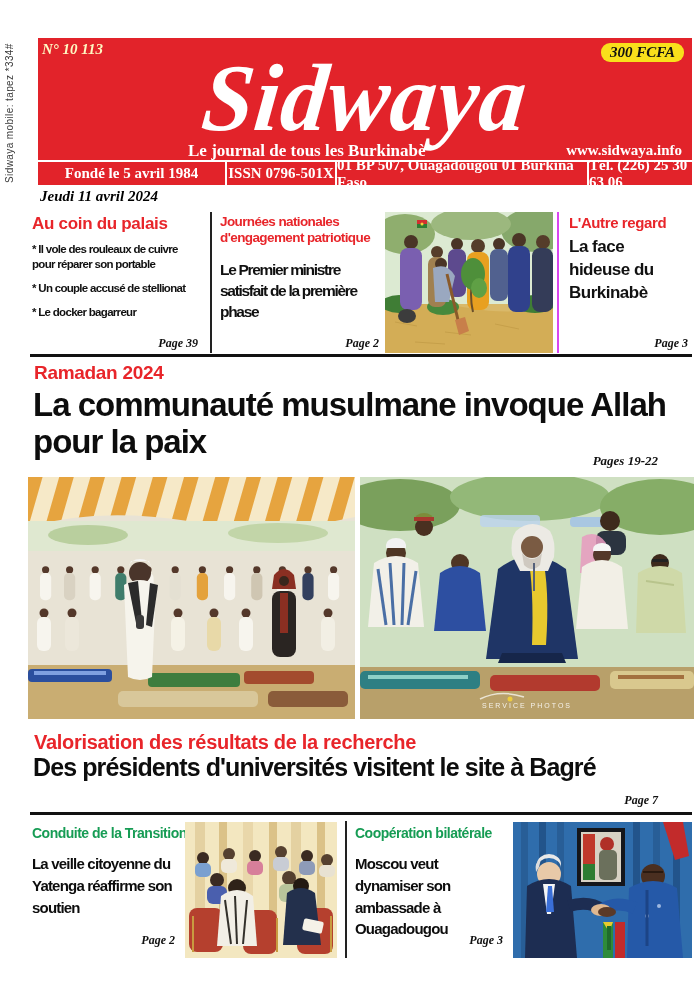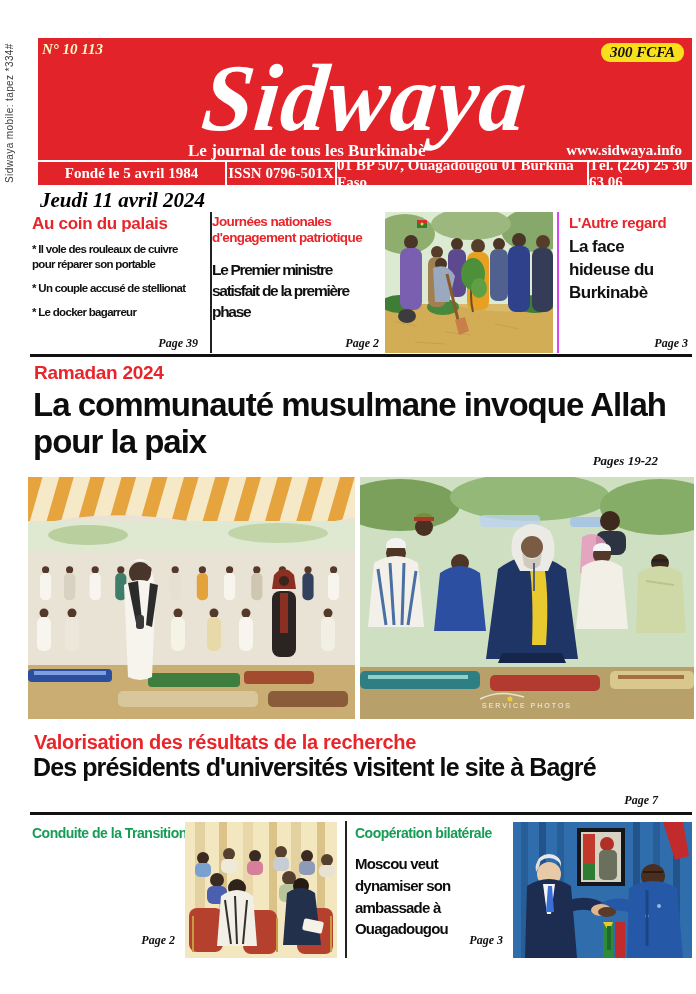--- a/index.html
+++ b/index.html
@@ -29,36 +29,36 @@
   .info-bar{position:absolute;left:0;right:0;bottom:0;height:23px;border-top:2px solid #fff;
         display:flex;align-items:center;}
   .info-cell{height:100%;display:flex;align-items:center;justify-content:center;
         color:#fff;font-family:"Liberation Serif",serif;font-weight:bold;font-size:15px;}
   .info-cell.c1{width:187px;border-right:2px solid #fff;}
   .info-cell.c2{width:108px;border-right:2px solid #fff;}
   .info-cell.c3{width:250px;border-right:2px solid #ffffff;}
   .info-cell.c4{flex:1;}
 
   .date{position:absolute;left:40px;top:188px;font-family:"Liberation Serif",serif;
-        font-weight:bold;font-style:italic;font-size:21px;color:#000;}
+        font-weight:bold;font-style:italic;font-size:15px;color:#000;}
 
   
   .kicker-red{color:var(--kicker-red,#e8252a);font-weight:bold;}
   .kicker-green{color:var(--kicker-green,#169c54);font-weight:bold;}
   .pagemark{font-family:"Liberation Serif",serif;font-style:italic;font-weight:bold;
         font-size:12px;color:#111;}
 
   
   .top-strip{position:absolute;left:30px;top:212px;width:662px;height:141px;display:flex;}
   .ts-col1{width:182px;box-sizing:border-box;padding:2px 10px 0 2px;
         border-right:2px solid #222;position:relative;}
   .ts-col1 .kicker-red{font-size:17px;letter-spacing:-.3px;margin-bottom:8px;}
   .ts-item{font-size:11.5px;font-weight:bold;letter-spacing:-.7px;line-height:1.3;margin-bottom:9px;}
   .ts-col1 .pagemark{position:absolute;right:12px;bottom:2px;}
-  .ts-col2{width:173px;box-sizing:border-box;padding:2px 4px 0 0;position:relative;}
+  .ts-col2{width:173px;box-sizing:border-box;padding:2px 4px 0 8px;position:relative;}
   .ts-col2 .kicker-red{font-size:13.5px;letter-spacing:-.6px;line-height:1.2;margin-bottom:14px;}
   .ts-col2 .headline{font-size:15.5px;font-weight:bold;letter-spacing:-1.3px;line-height:1.35;}
   .ts-col2 .pagemark{position:absolute;right:6px;bottom:2px;}
   .ts-photo{width:168px;height:141px;}
   .ts-col3{flex:1;box-sizing:border-box;border-left:2px solid #d946ef;margin-left:4px;
         padding:2px 0 0 10px;position:relative;}
   .ts-col3 .kicker-red{font-size:15px;letter-spacing:-.4px;margin-bottom:5px;}
   .ts-col3 .headline{font-size:17px;font-weight:bold;letter-spacing:-.5px;line-height:1.35;max-width:110px;}
   .ts-col3 .pagemark{position:absolute;right:4px;bottom:2px;}
 
@@ -336,20 +336,21 @@
   <div class="research-kicker kicker-red">Valorisation des résultats de la recherche</div>
   <div class="research-headline">Des présidents d'universités visitent le site à Bagré</div>
   <div class="research-page pagemark">Page 7</div>
 
   <div class="rule rule2"></div>
 
   <div class="bottom-strip">
     <div class="bs-left">
       <div class="bs-ltext">
         <div class="bs-kicker kicker-green">Conduite de la Transition</div>
+        <div class="bs-headline">La veille citoyenne du Yatenga réaffirme son soutien</div>
         <div class="bs-page pagemark">Page 2</div>
       </div>
       <div class="bs-photo bp-left photo-box">
         <svg width="152" height="136" viewBox="0 0 152 136">
           <rect width="152" height="136" fill="#f3e7c0"></rect>
           <g opacity=".9">
             <rect x="10" width="10" height="96" fill="#e3cf9e"></rect>
               <rect x="34" width="8" height="96" fill="#d9bf82"></rect>
             <rect x="58" width="10" height="96" fill="#e8d6a8"></rect>
               <rect x="84" width="8" height="96" fill="#d9bf82"></rect>

